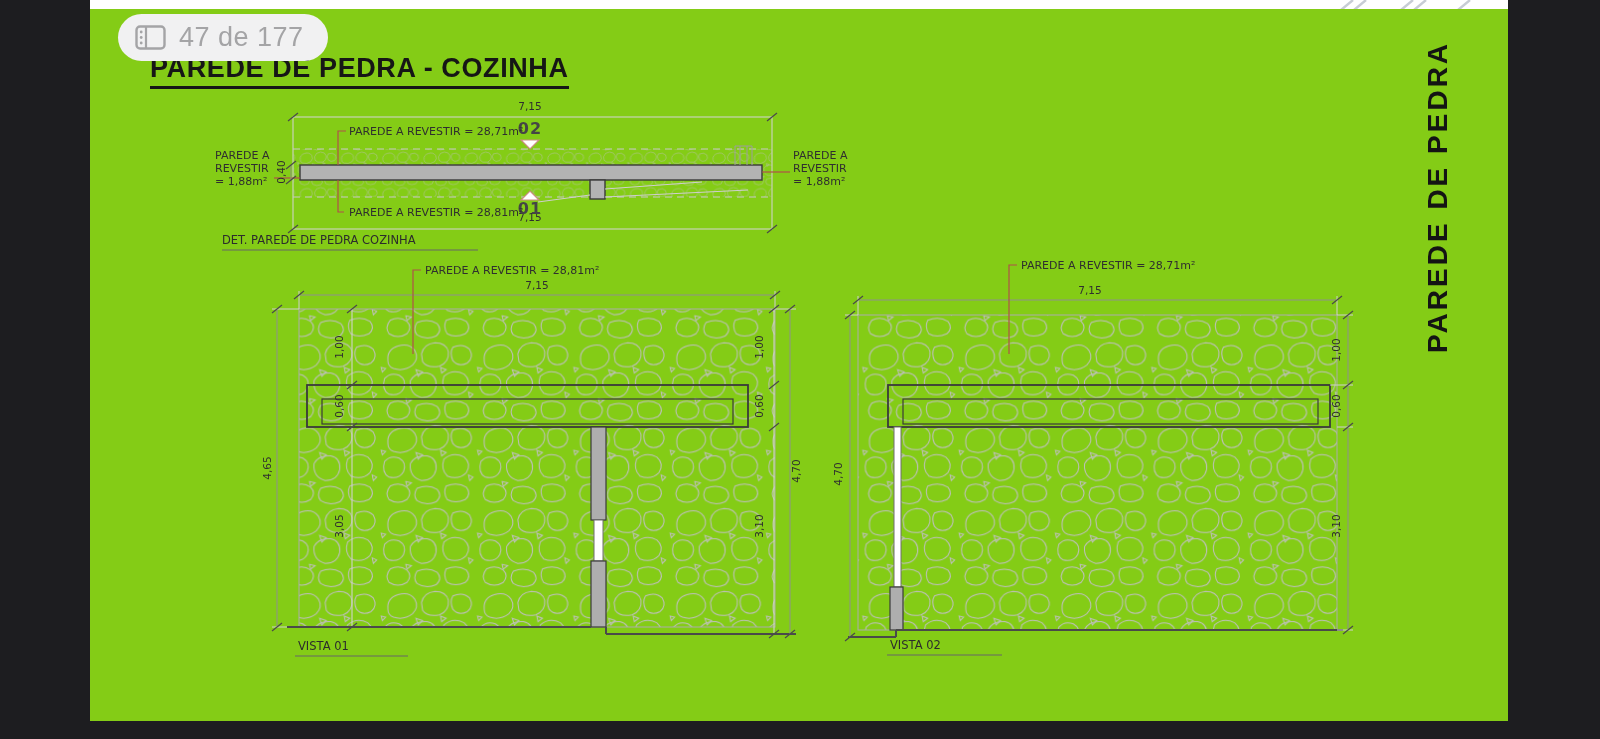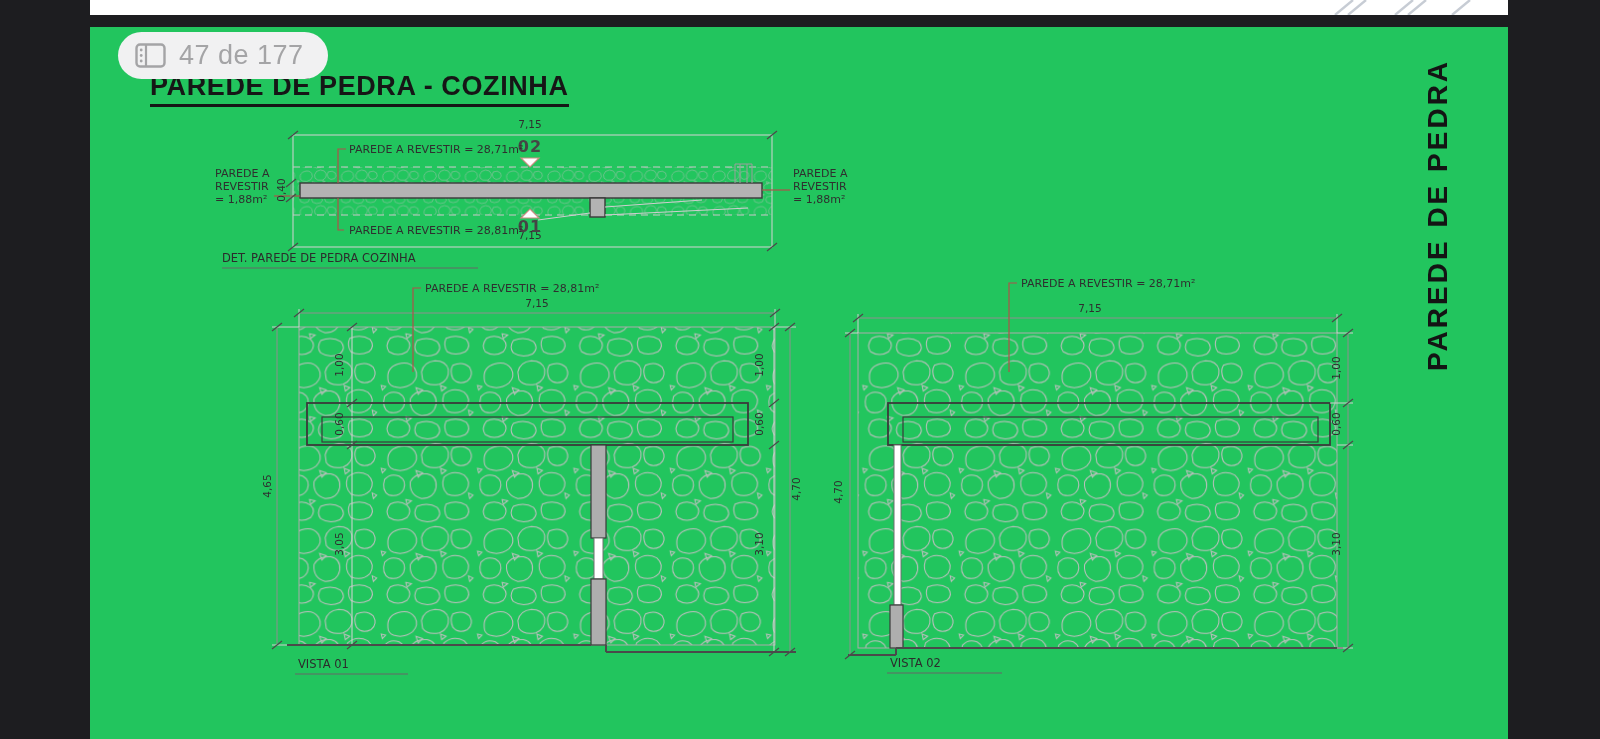--- a/index.html
+++ b/index.html
@@ -1,21 +1,21 @@
 <!DOCTYPE html>
 <html><head>
 <meta charset="utf-8">
 <style>
   html,body{margin:0;padding:0;}
   body{
     width:1600px;height:739px;position:relative;overflow:hidden;
     background:#1d1d20;font-family:"Liberation Sans",sans-serif;
   }
   .prev-page-strip{position:absolute;left:90px;top:0;width:1418px;height:15px;background:#ffffff;overflow:hidden;}
-  .page{position:absolute;left:90px;top:27px;width:1418px;height:712px;background:#22c55e;overflow:hidden;}
+  .page{position:absolute;left:90px;top:9px;width:1418px;height:712px;background:#84cc16;overflow:hidden;}
   .page-pill{
     position:absolute;left:28px;top:5px;z-index:10;
     display:flex;align-items:center;gap:13px;
     background:#f1f1f2;border-radius:26px;padding:8px 24px 8px 17px;
     color:#a4a4a6;font-size:27px;font-weight:500;letter-spacing:0.5px;
   }
   .doc-title{
     position:absolute;left:60px;top:44px;z-index:5;
     font-size:27px;font-weight:700;letter-spacing:0.6px;color:#161616;
     border-bottom:3.5px solid #161616;padding-bottom:2px;white-space:nowrap;

